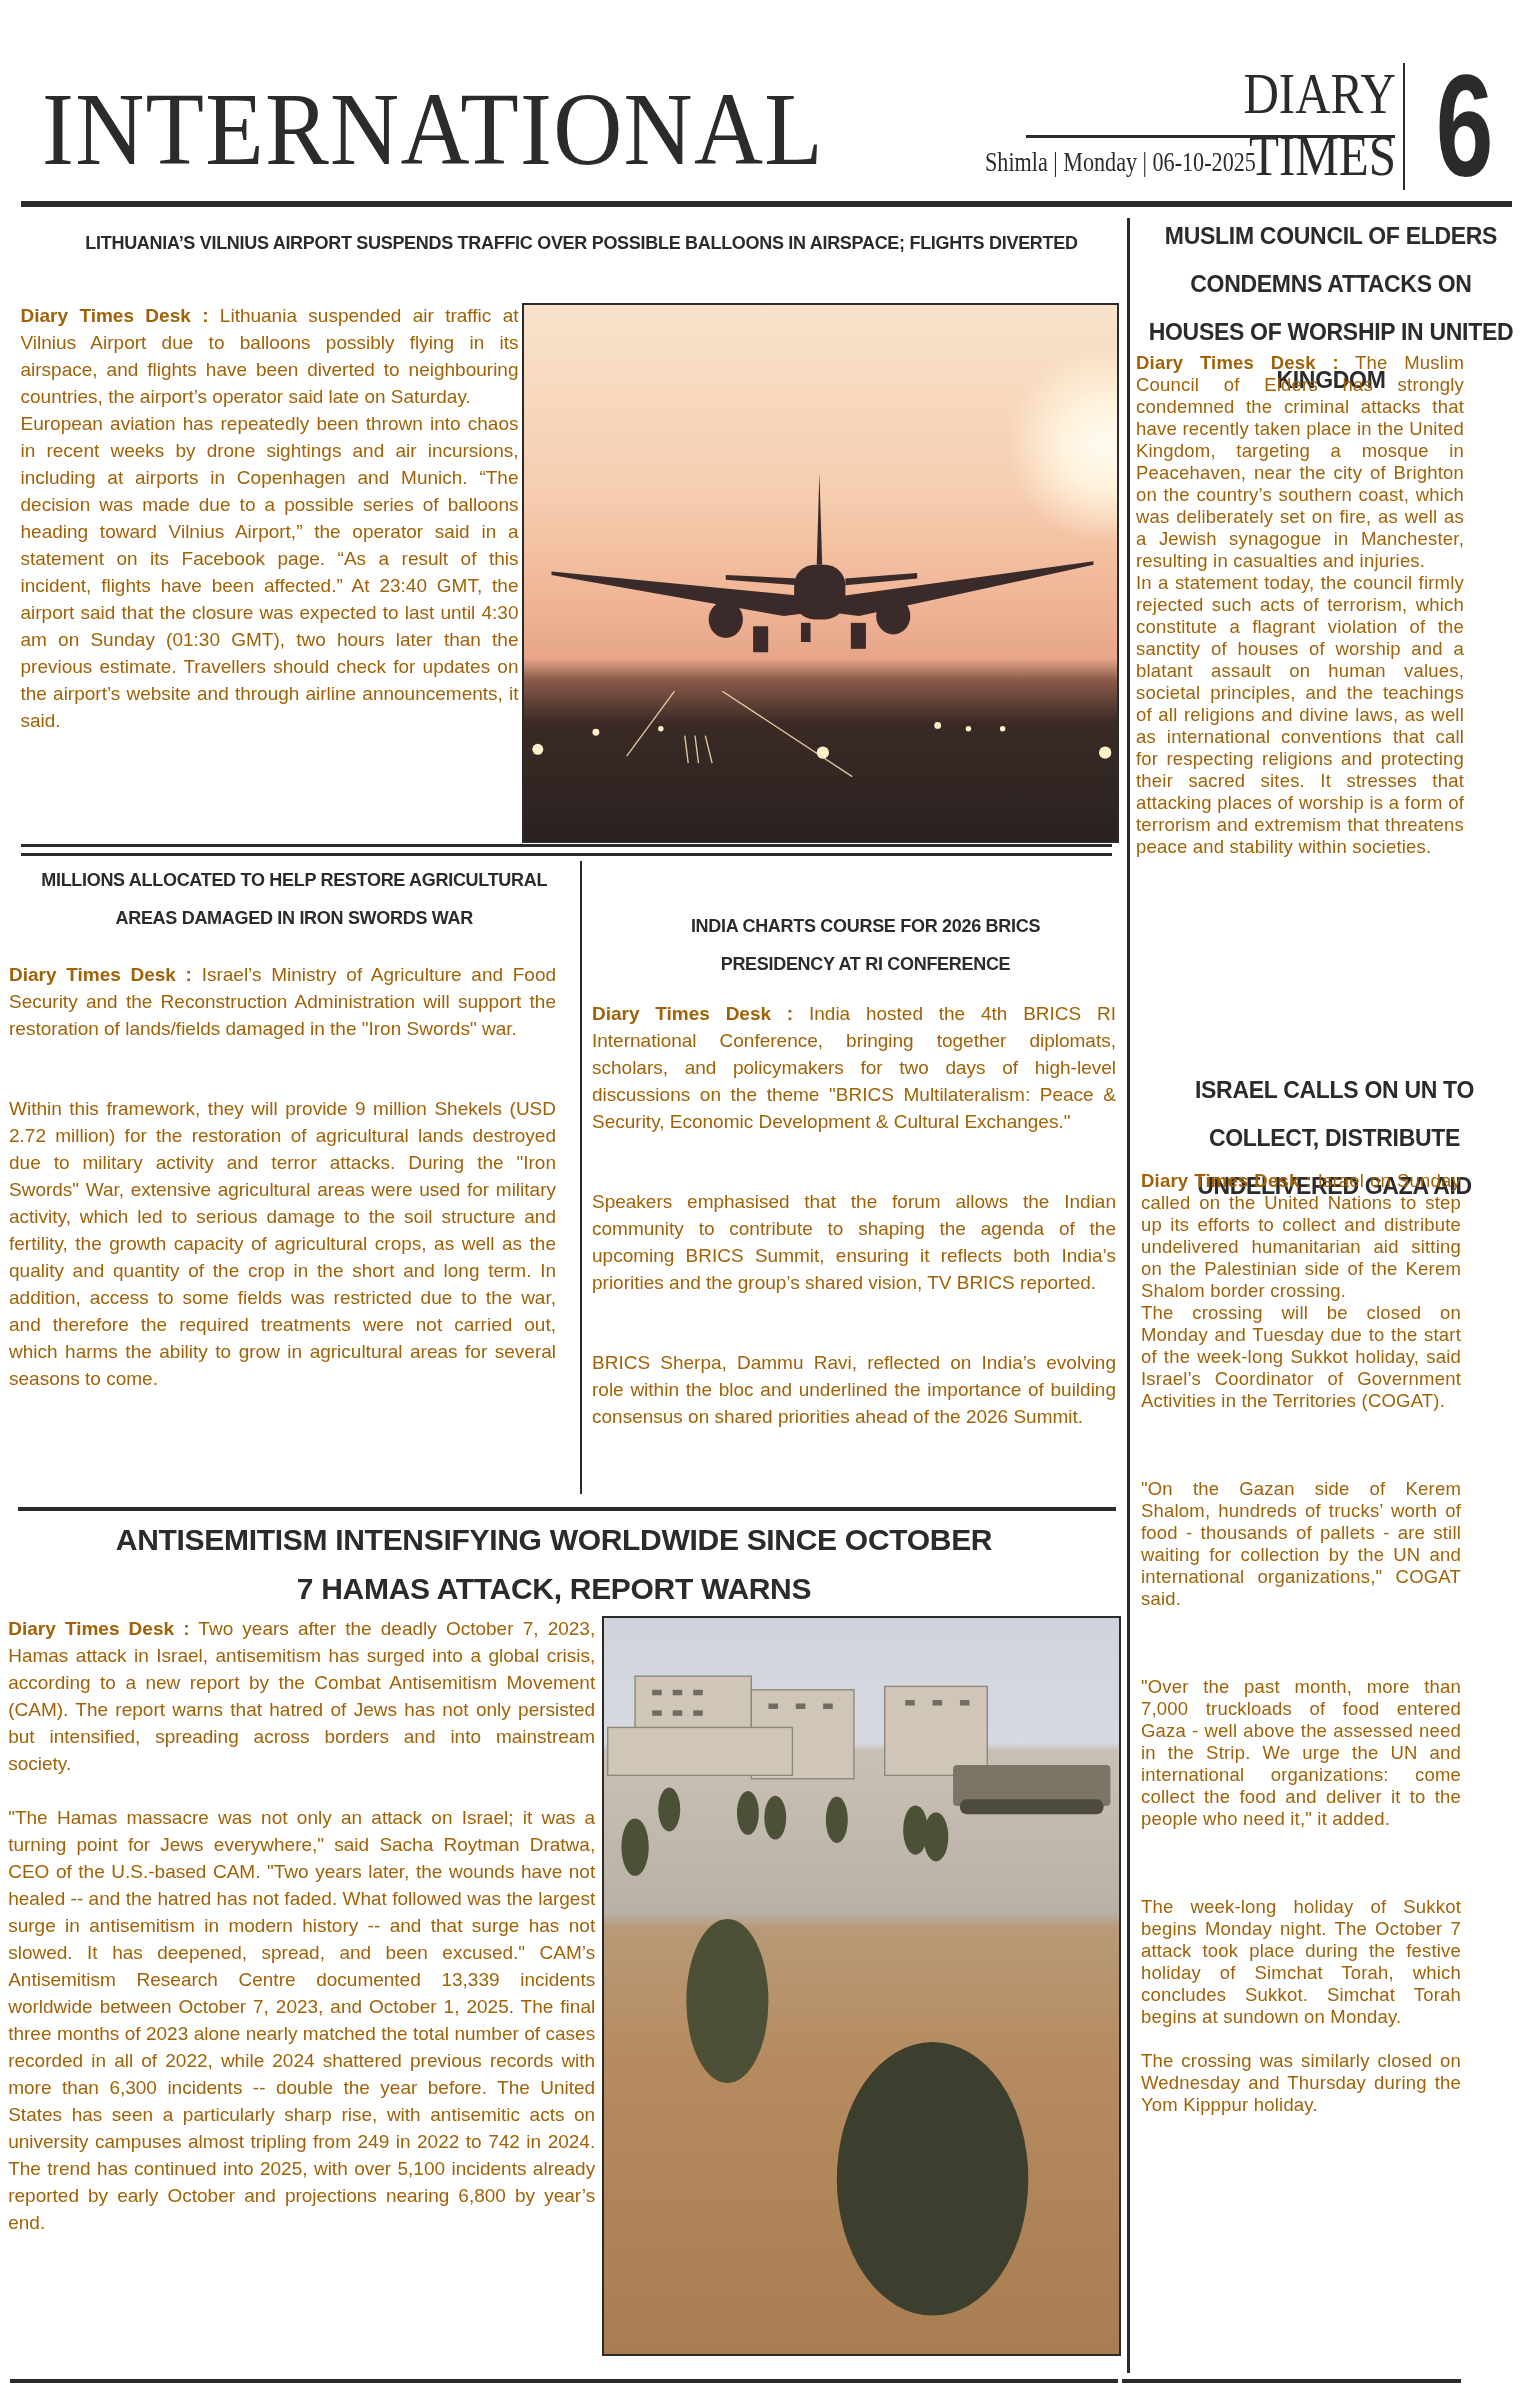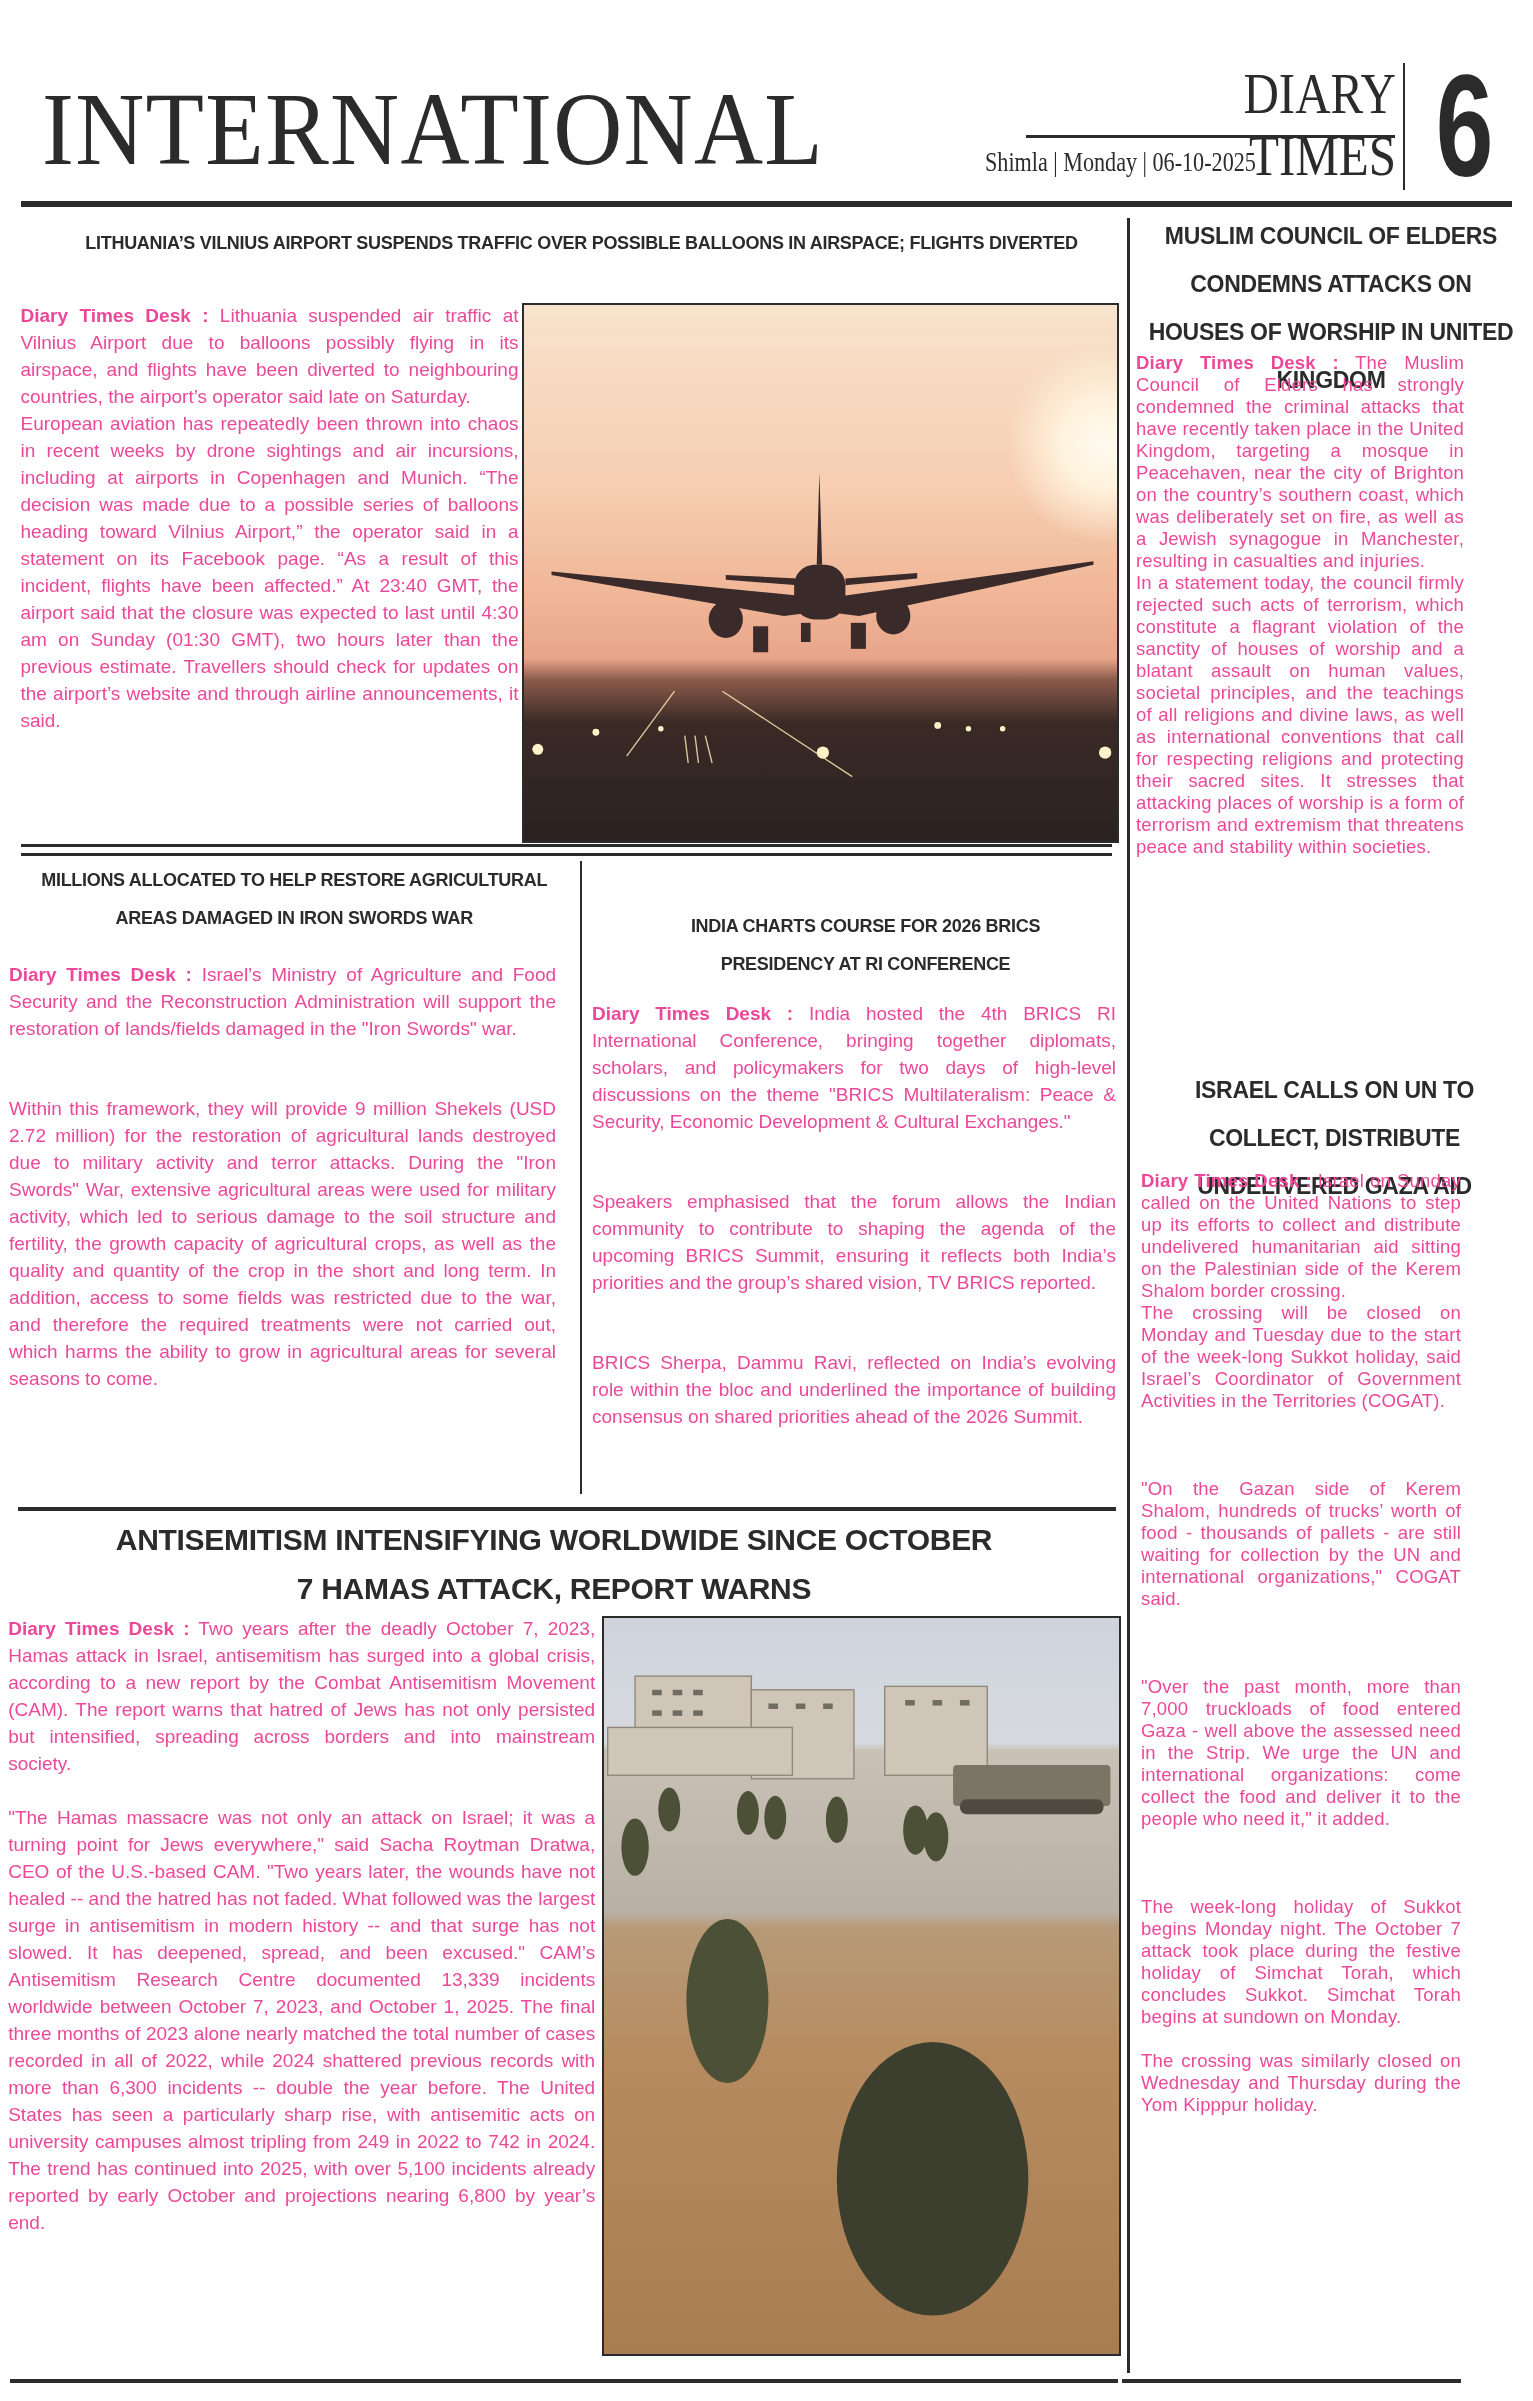--- a/index.html
+++ b/index.html
@@ -37,21 +37,21 @@
   
   .hl {
     font-family: "Liberation Sans", sans-serif; font-weight: bold; text-align: center; color: #2b2b2b;
     text-transform: uppercase; letter-spacing: -0.3px;
   }
   .hl-cond { font-size: 18px; line-height: 38px; }
   .hl-wide { font-size: 23px; line-height: 48px; }
 
   
   .body {
-    font-family: "Liberation Sans", sans-serif; color: #ec4899; text-align: justify;
+    font-family: "Liberation Sans", sans-serif; color: #a16207; text-align: justify;
     font-size: 19px; line-height: 27px;
   }
   .body p { margin: 0; }
   .body .gap { height: 27px; }
   .body .gap2 { height: 53px; }
   .desk { font-weight: bold; }
 
   .rule { background: #2b2b2b; }
 
   

